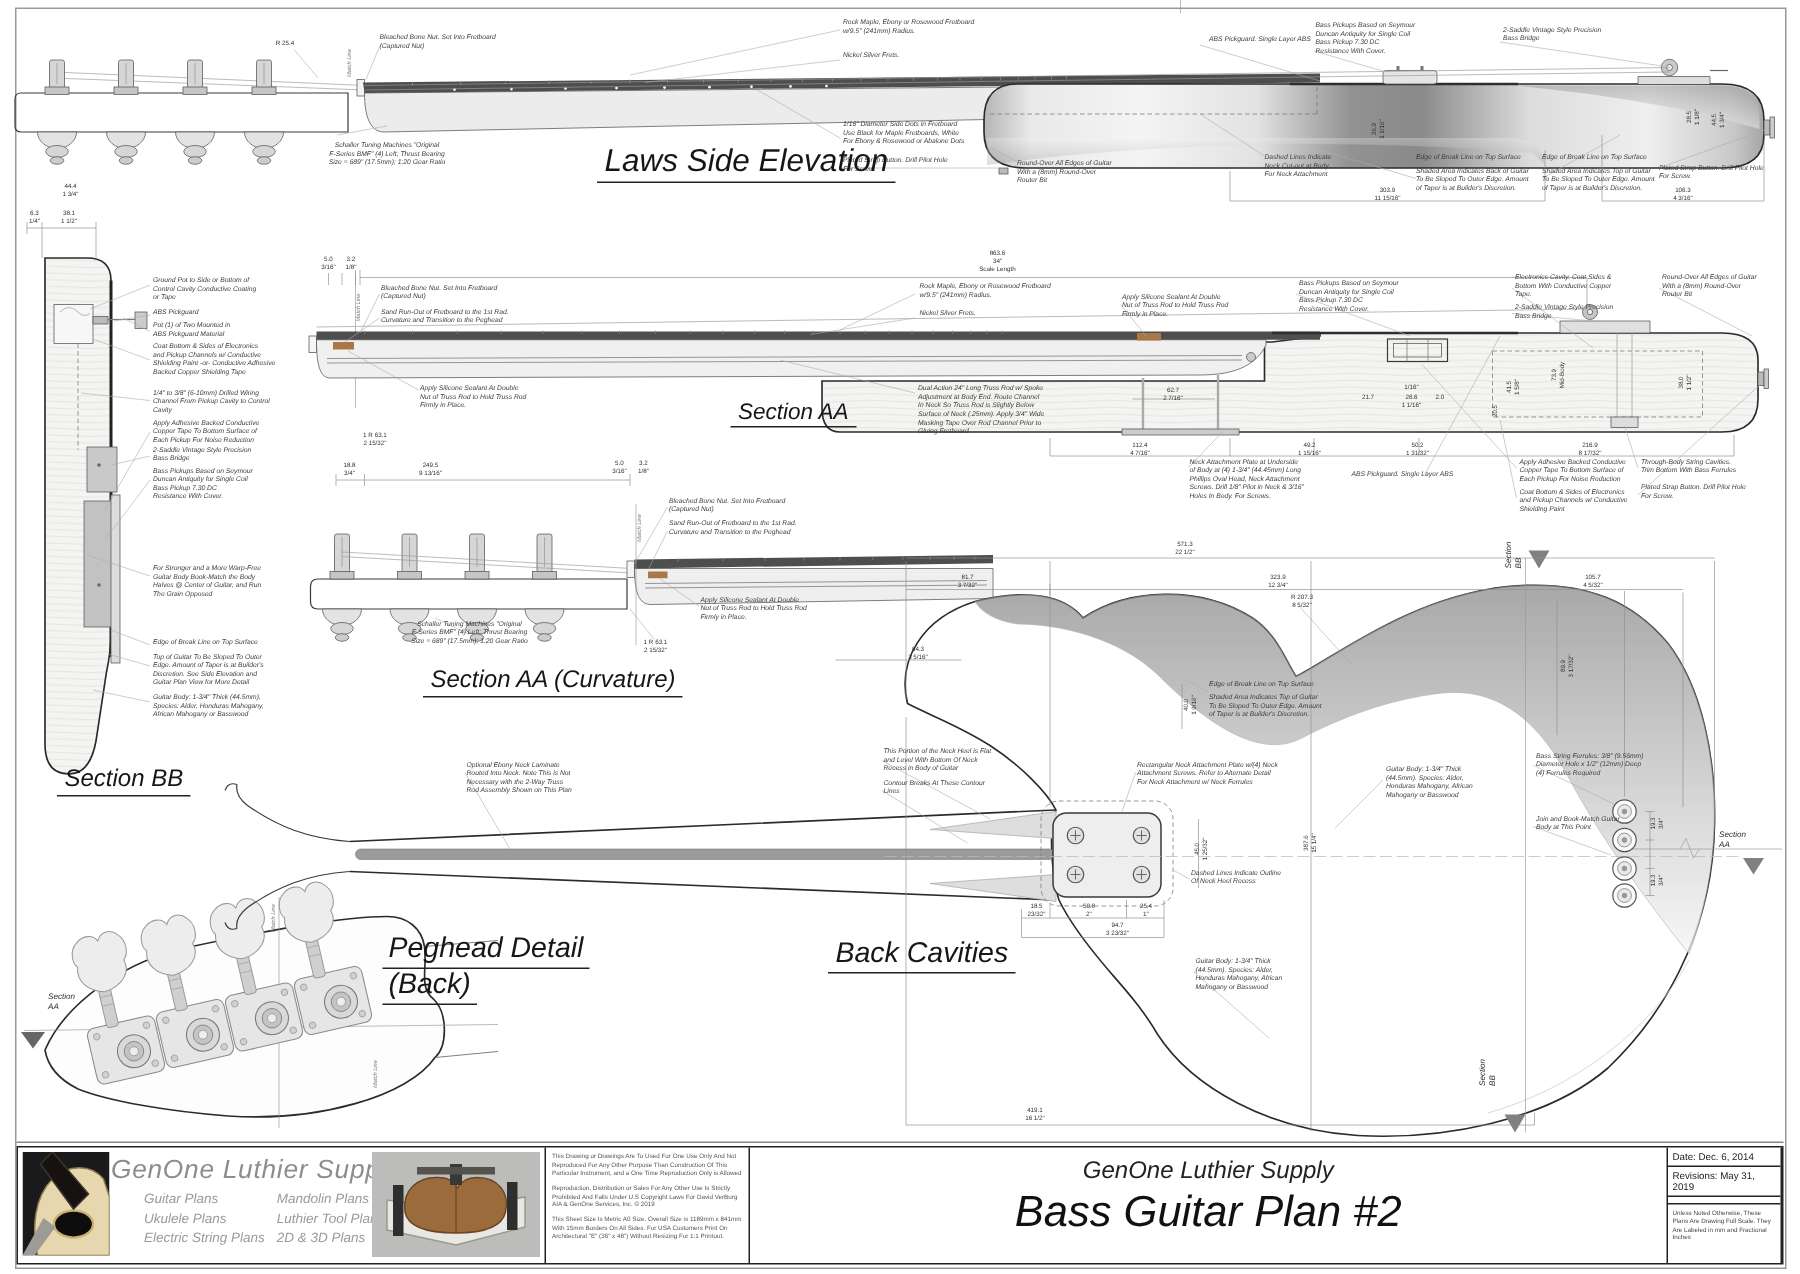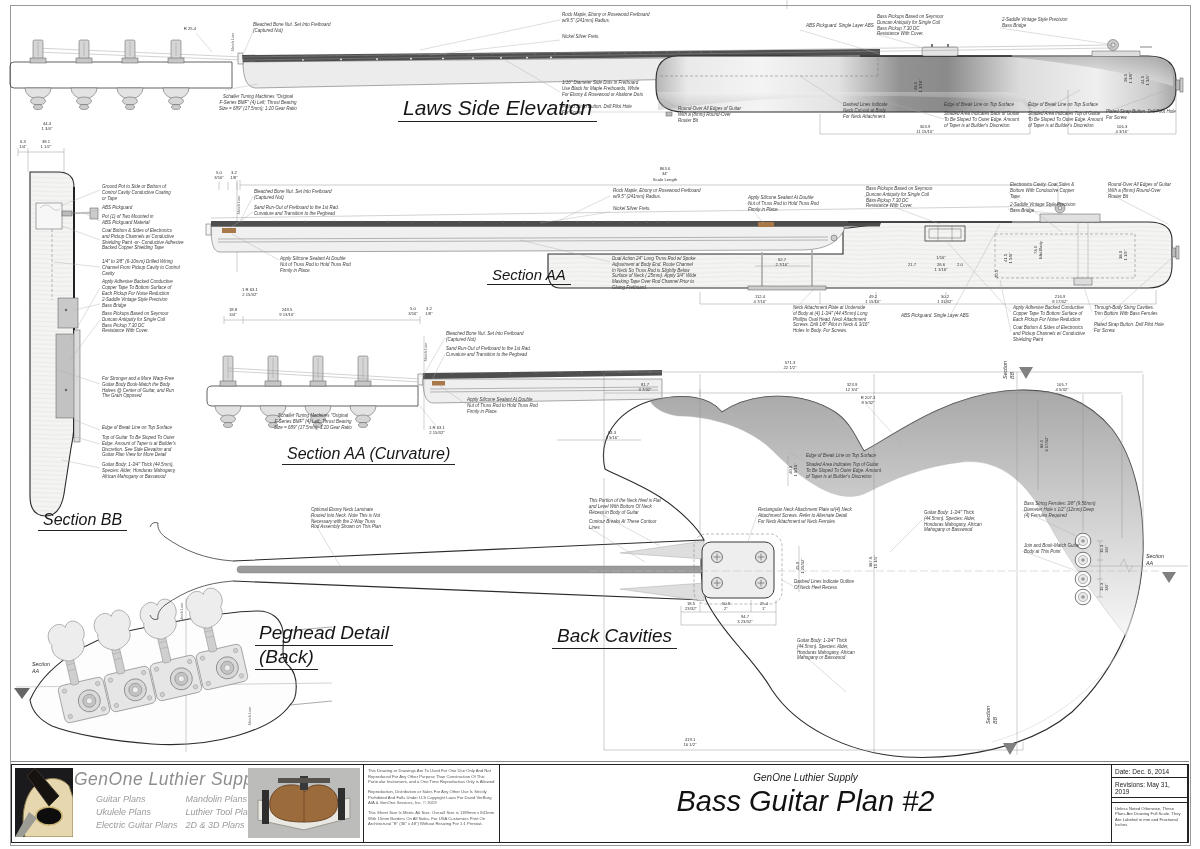--- a/index.html
+++ b/index.html
@@ -40,21 +40,21 @@
   .c-legal{width:136px;border-right:1.5px solid #222;padding:3px 4px;}
   .c-main{flex:1;border-right:1.5px solid #222;text-align:center;}
   .c-date{width:76px;border-right:1.5px solid #222;font-size:6.5px;color:#222;}
   .c-num{width:72px;}
   .brand{position:absolute;left:62px;top:4px;font-style:italic;font-size:17.5px;color:#8d8d8d;letter-spacing:.5px;white-space:nowrap;}
   .plancols{position:absolute;left:84px;top:28px;display:flex;gap:8px;font-style:italic;font-size:9px;color:#9a9a9a;line-height:13px;}
   .photo{position:absolute;top:3px;}
   .photo1{left:3px;width:58px;height:69px;}
   .photo2{left:236px;width:112px;height:70px;}
   .legal-p{font-size:4.2px;line-height:1.35;color:#555;margin:0 0 4px 0;}
-  .tb-co{font-style:italic;font-size:10px;color:#222;margin-top:7px;}
+  .tb-co{font-style:italic;font-size:16px;color:#222;margin-top:7px;}
   .tb-title{font-style:italic;font-size:29px;color:#111;margin-top:2px;}
   .d-row{border-bottom:1px solid #222;padding:3px 3px 2px 3px;}
   .d-gap{height:4px;border-bottom:1px solid #222;}
   .d-note{font-size:4.2px;color:#444;padding:3px;line-height:1.3;}
   .n-file{position:absolute;top:2px;right:3px;font-size:3.8px;color:#777;}
   .n-big{position:absolute;left:0;right:0;top:16px;text-align:center;font-size:37px;color:#2a2a2a;}
 </style>
 </head>
 <body>
 
@@ -436,21 +436,21 @@
         <ellipse cx="34" cy="48" rx="13" ry="9" fill="#0d0d0d"></ellipse>
         <ellipse cx="34" cy="48" rx="13" ry="9" fill="none" stroke="#c8b070" stroke-width="1.5"></ellipse>
         <path d="M20,0 L44,28 L34,38 L12,8 Z" fill="#151210" stroke="#3c342c" stroke-width="1"></path>
         <path d="M0,69 L14,44 L22,50 L8,69 Z" fill="#9c9c94"></path>
       </svg>
       <div class="brand">GenOne Luthier Supplies</div>
       <div class="plancols">
         <div>
           <div>Guitar Plans</div>
           <div>Ukulele Plans</div>
-          <div>Electric Guitar Plans</div>
+          <div>Electric String Plans</div>
         </div>
         <div>
           <div>Mandolin Plans</div>
           <div>Luthier Tool Plans</div>
           <div>2D &amp; 3D Plans</div>
         </div>
       </div>
       <svg class="photo photo2" viewBox="0 0 112 70">
         <rect width="112" height="70" fill="#bcbcba"></rect>
         <path d="M10,52 L56,62 L102,50 L102,30 L56,38 L10,32 Z" fill="#e9e7e2" stroke="#9a9890" stroke-width="1"></path>

